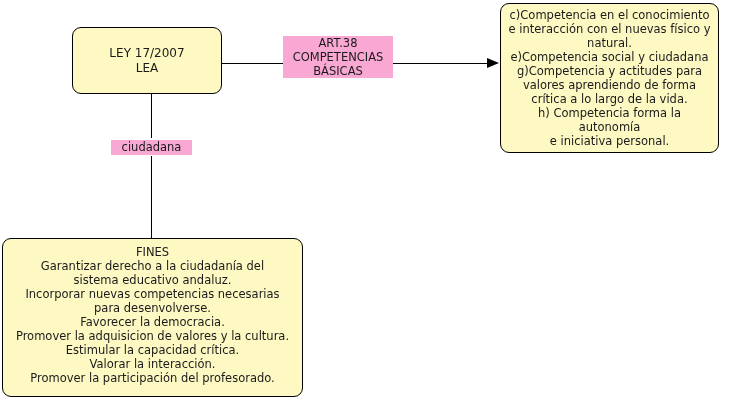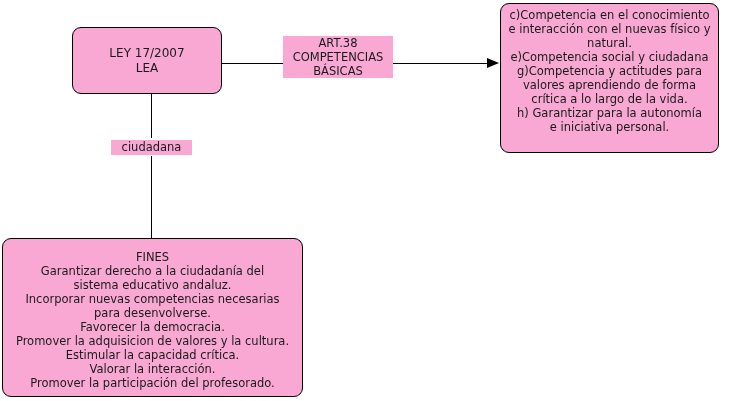--- a/index.html
+++ b/index.html
@@ -18,21 +18,21 @@
   #canvas {
     position: absolute;
     left: 0;
     top: 0;
     width: 732px;
     height: 401px;
   }
   .node {
     position: absolute;
     box-sizing: border-box;
-    background: #f9a8d4;
+    background: #fef9c3;
     border: 1px solid #000000;
     border-radius: 9px;
     display: flex;
     flex-direction: column;
     align-items: center;
     justify-content: center;
     text-align: center;
     font-size: 11.5px;
     line-height: 14px;
     z-index: 3;
@@ -63,21 +63,21 @@
   }
   #node-competencias .ln { white-space: normal; }
 
   
   #node-fines {
     left: 2px;
     top: 238px;
     width: 301px;
     height: 159px;
     padding: 6px 6px;
-    justify-content: flex-end;
+    justify-content: flex-start;
   }
 
   
   .edge-line {
     position: absolute;
     background: #000000;
     z-index: 1;
   }
   
   #edge-art-left {
@@ -167,21 +167,21 @@
   </div>
 
   <div class="node" id="node-competencias">
     <span class="ln">c)Competencia en el conocimiento</span>
     <span class="ln">e interacción con el nuevas físico y</span>
     <span class="ln">natural.</span>
     <span class="ln">e)Competencia social y ciudadana</span>
     <span class="ln">g)Competencia y actitudes para</span>
     <span class="ln">valores aprendiendo de forma</span>
     <span class="ln">crítica a lo largo de la vida.</span>
-    <span class="ln">h) Garantizar para la autonomía</span>
+    <span class="ln">h) Competencia forma la autonomía</span>
     <span class="ln">e iniciativa personal.</span>
   </div>
 
   <div class="node" id="node-fines">
     <span class="ln">FINES</span>
     <span class="ln">Garantizar derecho a la ciudadanía del</span>
     <span class="ln">sistema educativo andaluz.</span>
     <span class="ln">Incorporar nuevas competencias necesarias</span>
     <span class="ln">para desenvolverse.</span>
     <span class="ln">Favorecer la democracia.</span>

